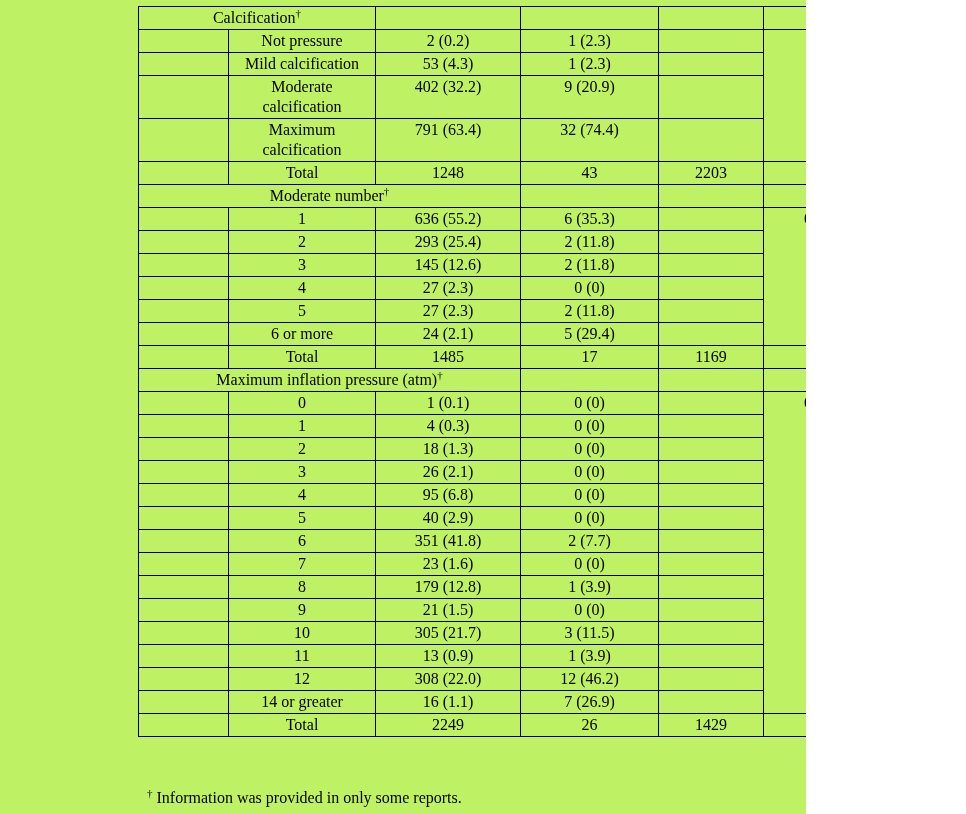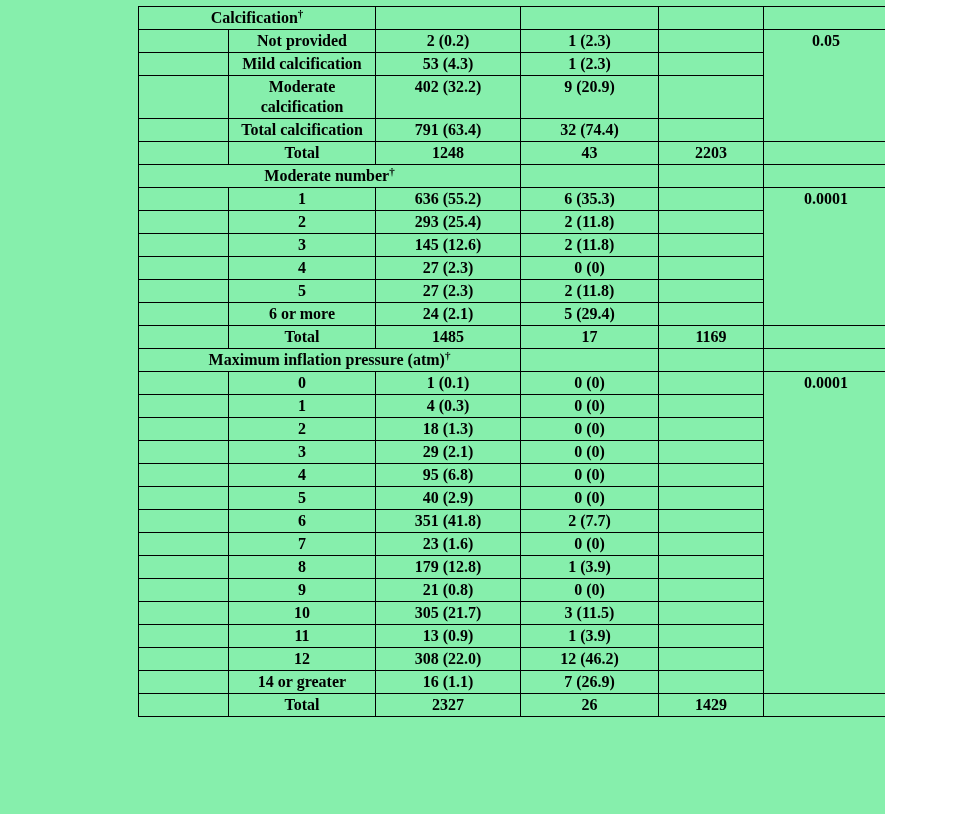--- a/index.html
+++ b/index.html
@@ -4,25 +4,24 @@
 <style>
   html, body {
     margin: 0;
     padding: 0;
     background: #ffffff;
     font-family: "Liberation Serif", "DejaVu Serif", serif;
     color: #000000;
   }
   .page {
     position: relative;
-    width: 885px;
+    width: 806px;
     height: 814px;
-    background: #86efac;
+    background: #bef264;
     overflow: hidden;
-    font-weight: bold;
   }
   .table-wrap {
     position: absolute;
     left: 138px;
     top: 6px;
   }
   table.stat-table {
     border-collapse: collapse;
     table-layout: fixed;
     width: 750px;
@@ -75,21 +74,21 @@
       <tbody>
           <tr>
             <td class="sec" colspan="2"><span>Calcification</span><sup>†</sup></td>
             <td></td>
             <td></td>
             <td></td>
             <td></td>
           </tr>
           <tr>
             <td></td>
-            <td>Not provided</td>
+            <td>Not pressure</td>
             <td>2 (0.2)</td>
             <td>1 (2.3)</td>
             <td></td>
             <td class="pcell" rowspan="4">0.05</td>
           </tr>
           <tr>
             <td></td>
             <td>Mild calcification</td>
             <td>53 (4.3)</td>
             <td>1 (2.3)</td>
@@ -97,21 +96,21 @@
           </tr>
           <tr>
             <td></td>
             <td>Moderate calcification</td>
             <td>402 (32.2)</td>
             <td>9 (20.9)</td>
             <td></td>
           </tr>
           <tr>
             <td></td>
-            <td>Total calcification</td>
+            <td>Maximum calcification</td>
             <td>791 (63.4)</td>
             <td>32 (74.4)</td>
             <td></td>
           </tr>
           <tr>
             <td></td>
             <td>Total</td>
             <td>1248</td>
             <td>43</td>
             <td>2203</td>
@@ -198,21 +197,21 @@
           <tr>
             <td></td>
             <td>2</td>
             <td>18 (1.3)</td>
             <td>0 (0)</td>
             <td></td>
           </tr>
           <tr>
             <td></td>
             <td>3</td>
-            <td>29 (2.1)</td>
+            <td>26 (2.1)</td>
             <td>0 (0)</td>
             <td></td>
           </tr>
           <tr>
             <td></td>
             <td>4</td>
             <td>95 (6.8)</td>
             <td>0 (0)</td>
             <td></td>
           </tr>
@@ -240,21 +239,21 @@
           <tr>
             <td></td>
             <td>8</td>
             <td>179 (12.8)</td>
             <td>1 (3.9)</td>
             <td></td>
           </tr>
           <tr>
             <td></td>
             <td>9</td>
-            <td>21 (0.8)</td>
+            <td>21 (1.5)</td>
             <td>0 (0)</td>
             <td></td>
           </tr>
           <tr>
             <td></td>
             <td>10</td>
             <td>305 (21.7)</td>
             <td>3 (11.5)</td>
             <td></td>
           </tr>
@@ -275,21 +274,22 @@
           <tr>
             <td></td>
             <td>14 or greater</td>
             <td>16 (1.1)</td>
             <td>7 (26.9)</td>
             <td></td>
           </tr>
           <tr>
             <td></td>
             <td>Total</td>
-            <td>2327</td>
+            <td>2249</td>
             <td>26</td>
             <td>1429</td>
             <td></td>
           </tr>
         </tbody>
     </table>
   </div>
+  <div class="footnote"><sup>†</sup> <span>Information was provided in only some reports.</span></div>
 </div>
 
 </body></html>

